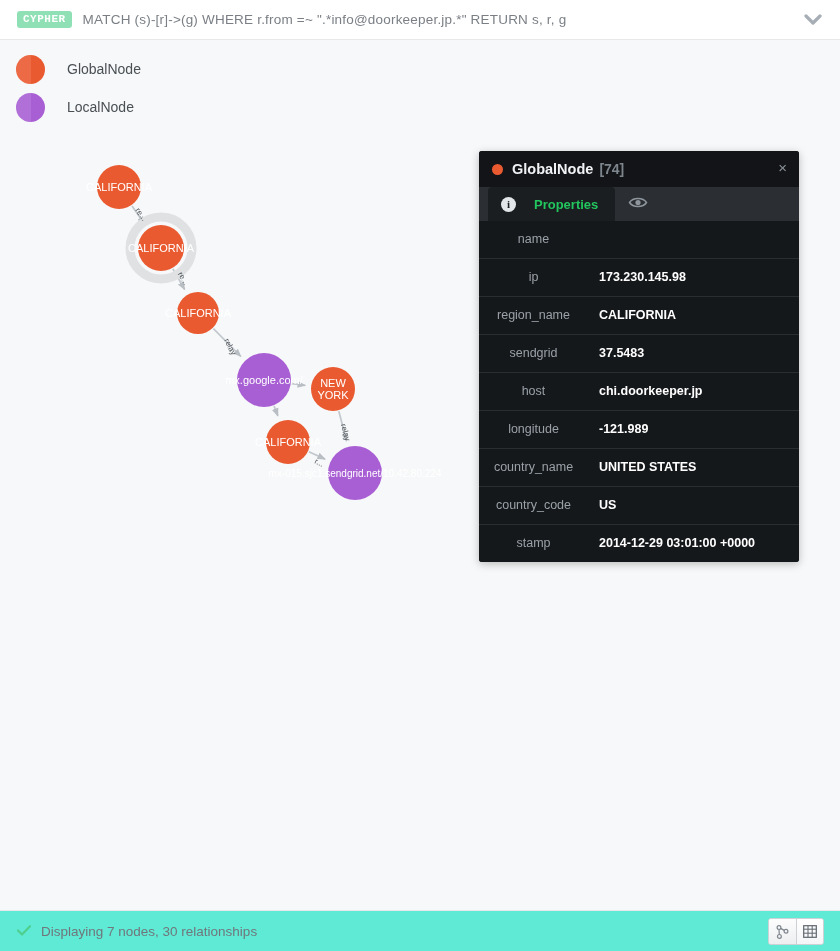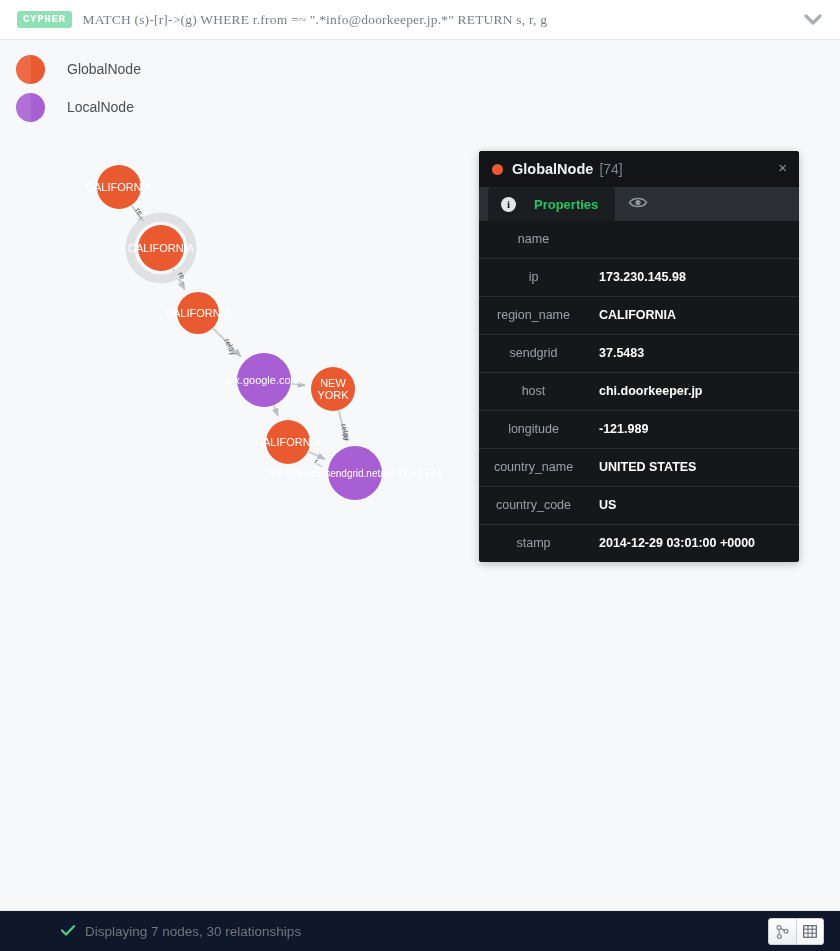--- a/index.html
+++ b/index.html
@@ -32,21 +32,21 @@
     font-size: 11px;
     font-weight: bold;
     letter-spacing: 0.5px;
     padding: 3px 6px 3px 6px;
     border-radius: 3px;
     line-height: 1;
   }
   .query-text {
     margin-left: 11px;
     color: #7a7f85;
-    font-family: Liberation Serif, serif;
+    font-family: Liberation Sans, sans-serif;
     font-size: 13.5px;
     white-space: pre;
     letter-spacing: 0.2px;
   }
   .chevron-btn {
     position: absolute; right: 10px; top: 6px;
     width: 34px; height: 28px;
     display: flex; align-items: center; justify-content: center;
     cursor: pointer;
   }
@@ -128,21 +128,21 @@
   .ins-title {
     margin-left: 9px;
     color: #f0f2f4;
     font-size: 14.5px;
     font-weight: bold;
   }
   .ins-id {
     margin-left: 6px;
     color: #7d858d;
     font-size: 14px;
-    font-weight: normal;
+    font-weight: bold;
   }
   .ins-close {
     position: absolute; right: 12px; top: 9px;
     color: #8b9299;
     font-size: 15px;
     line-height: 1;
     cursor: pointer;
     font-family: "Liberation Sans", sans-serif;
   }
   .ins-tabs {
@@ -199,23 +199,23 @@
     font-weight: bold;
     line-height: 15px;
     padding-right: 14px;
     word-break: break-word;
   }
 
   
   .status-bar {
     position: absolute; left: 0; bottom: 0;
     width: 840px; height: 41px;
-    background: #0f172a;
+    background: #5eead4;
     border-top: 1px solid #e6e8ea;
-    display: flex; align-items: center; padding-left: 44px;
+    display: flex; align-items: center;
   }
   .status-check {
     margin-left: 17px;
     color: #4fcf8e;
     font-size: 14px;
     line-height: 1;
   }
   .status-text {
     margin-left: 10px;
     color: #71767c;

